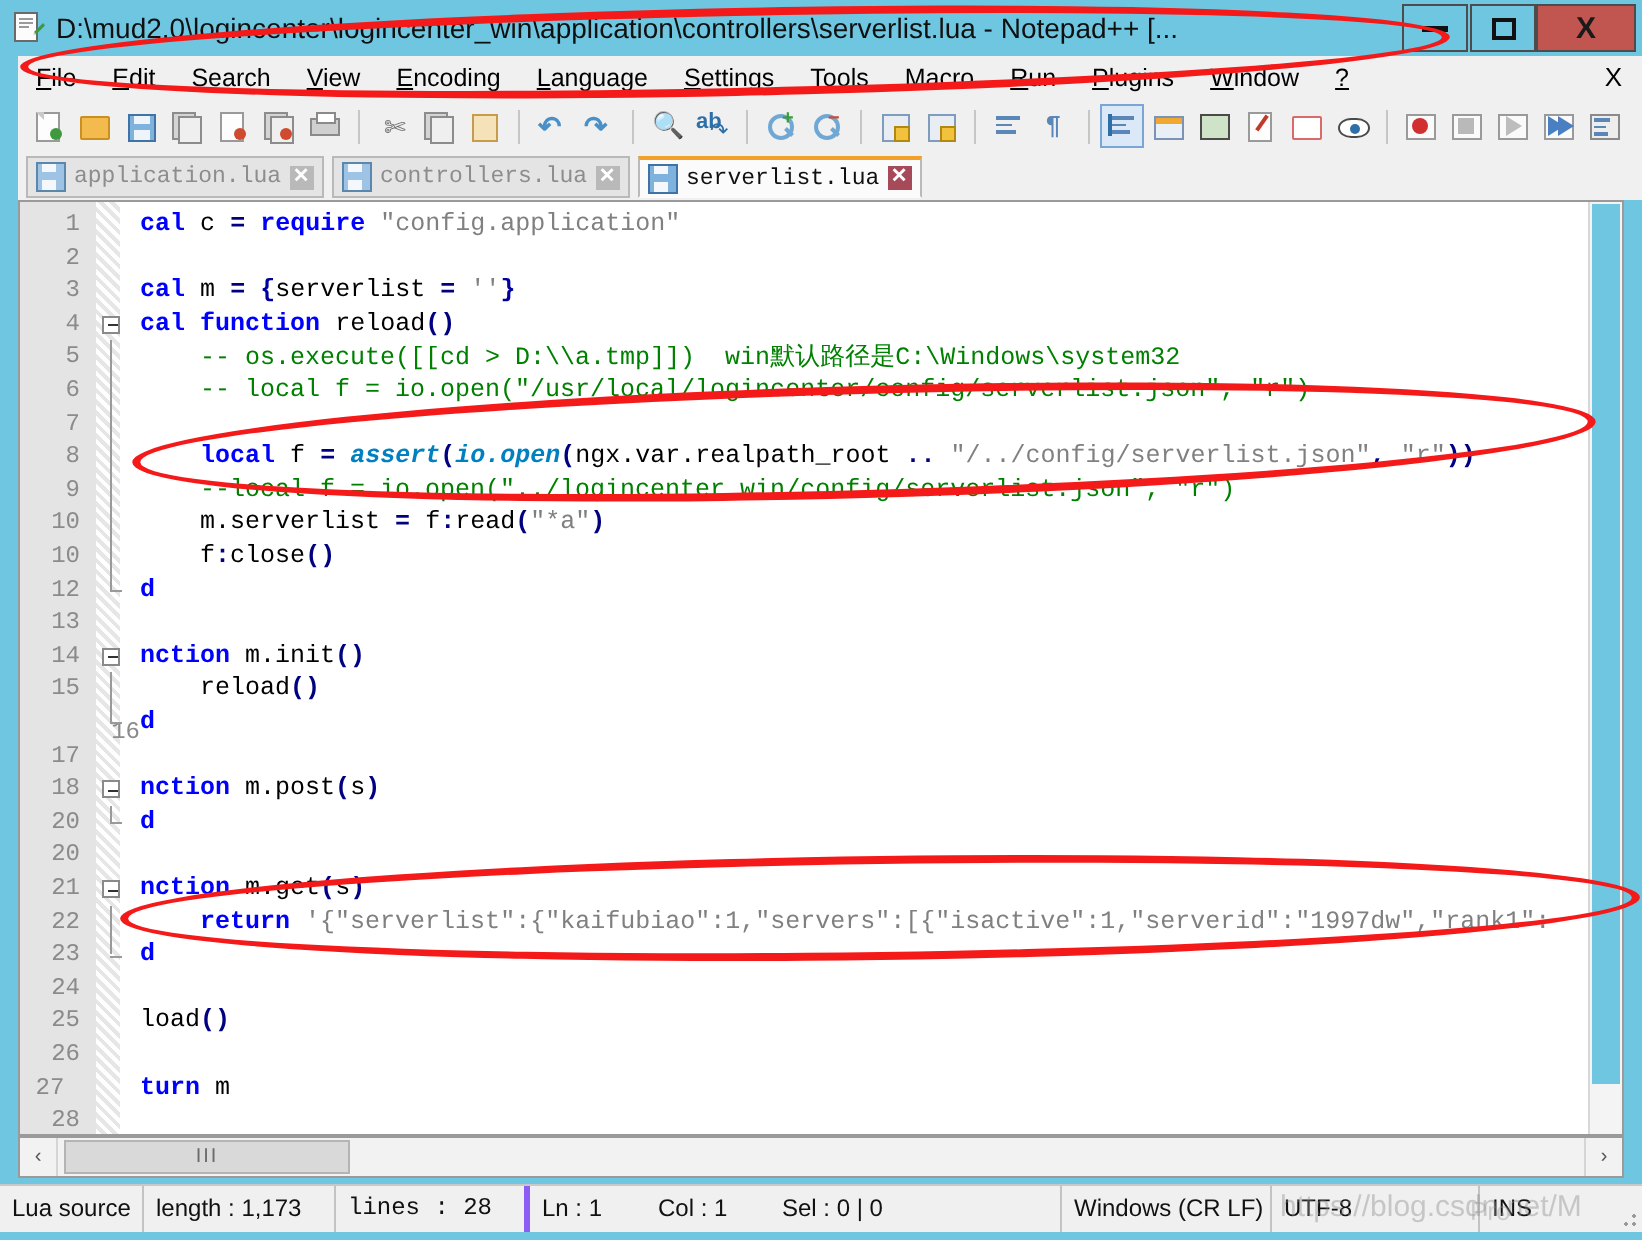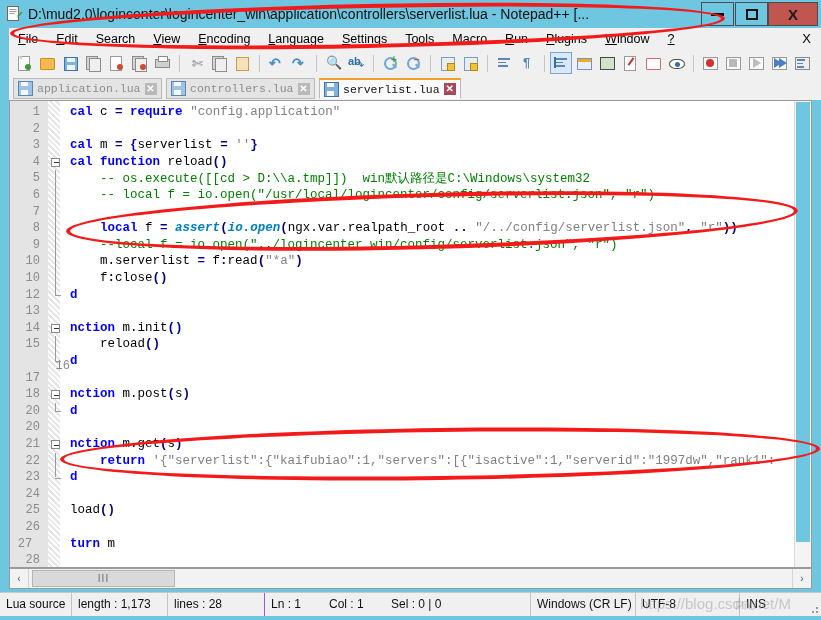--- a/index.html
+++ b/index.html
@@ -597,21 +597,21 @@
     <div class="hs-left">‹</div>
     <div class="hthumb">
       <span class="grip">III</span>
     </div>
     <div class="hs-right">›</div>
   </div>
 
   <div class="statusbar">
     <div class="st-cell" style="left:0;width:72px;">Lua source</div>
     <div class="st-cell" style="left:72px;width:96px;">length : 1,173</div>
-    <div class="st-cell" style="left:168px;width:97px;border-right:1px solid #8b5cf6;">lines : 28</div>
+    <div class="st-cell" style="left:168px;width:97px;border-right:3px solid #8b5cf6;font-family:Liberation Mono, monospace;">lines : 28</div>
     <div class="st-cell" style="left:265px;width:58px;border-right:none;">Ln : 1</div>
     <div class="st-cell" style="left:323px;width:62px;border-right:none;">Col : 1</div>
     <div class="st-cell" style="left:385px;width:146px;">Sel : 0 | 0</div>
     <div class="st-cell" style="left:531px;width:105px;">Windows (CR LF)</div>
     <div class="st-cell" style="left:636px;width:104px;">UTF-8</div>
     <div class="st-cell" style="left:740px;width:45px;border-right:none;">INS</div>
     <div class="st-grip"></div>
   </div>
 
   <div class="watermark">https://blog.csdn.net/M</div>

